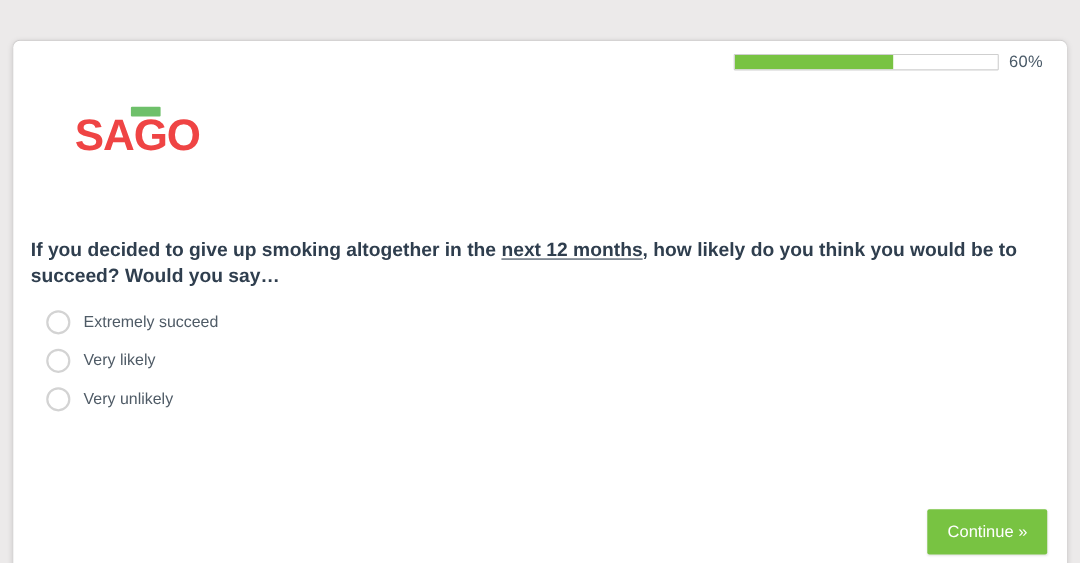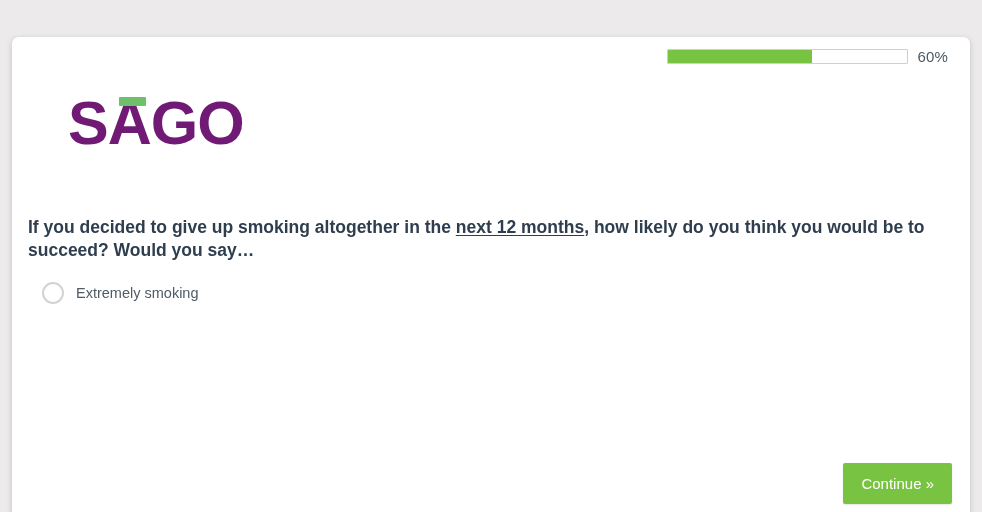--- a/index.html
+++ b/index.html
@@ -60,23 +60,23 @@
 
   
   .logo {
     position: absolute;
     left: 56px;
     top: 52px;
     width: 160px;
     height: 68px;
   }
   .logo-wordmark {
-    font-size: 61px;
+    font-size: 40px;
     font-weight: bold;
-    color: #701a75;
+    color: #ef4444;
     letter-spacing: -1px;
     line-height: 68px;
     font-family: "Liberation Sans", sans-serif;
   }
   .logo-macron {
     position: absolute;
     left: 51px;
     top: 8px;
     width: 27px;
     height: 9px;
@@ -161,19 +161,27 @@
   <div class="logo">
     <div class="logo-wordmark">SAGO</div>
     <div class="logo-macron"></div>
   </div>
 
   <div class="question"><span>If you decided to give up smoking altogether in the </span><u>next 12 months</u><span>, how likely do you think you would be to succeed? Would you say…</span></div>
 
   <div class="options" id="options-list">
       <div class="option-row">
         <span class="radio"></span>
-        <span class="option-label">Extremely smoking</span>
+        <span class="option-label">Extremely succeed</span>
+      </div>
+      <div class="option-row">
+        <span class="radio"></span>
+        <span class="option-label">Very likely</span>
+      </div>
+      <div class="option-row">
+        <span class="radio"></span>
+        <span class="option-label">Very unlikely</span>
       </div>
     </div>
 
   <button class="continue-btn">Continue »</button>
 
 </div>
 
 </body></html>

